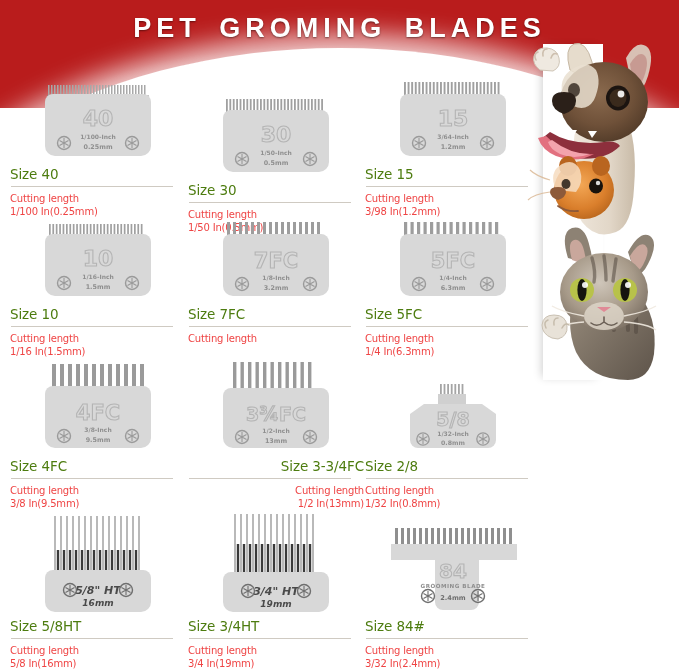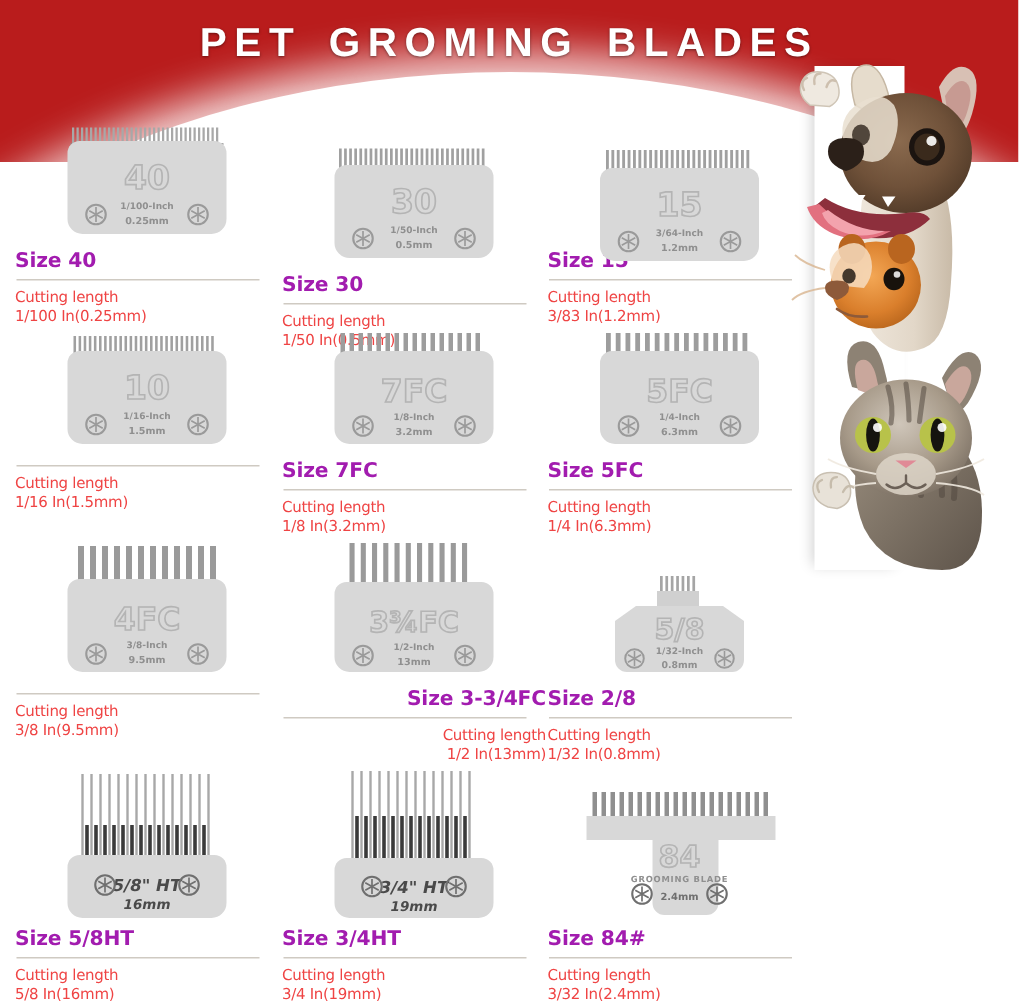--- a/index.html
+++ b/index.html
@@ -41,21 +41,21 @@
 
   
   #grid{
     position:absolute;left:0;top:70px;width:554px;height:601px;
   }
   .cell{position:absolute;width:176px;}
   .blade-stage{
     height:84px;position:relative;
   }
   .label{
-    font-size:13.5px;font-weight:bold;color:#a21caf;
+    font-size:13.5px;font-weight:normal;color:#4d7c0f;
     font-family:"DejaVu Sans","Liberation Sans",sans-serif;
     letter-spacing:-0.1px;
     white-space:nowrap;
   }
   .rule{
     width:162px;height:1px;background:#cfcac2;margin:4px 0 5px 1px;
   }
   .desc{
     font-size:10px;color:#ef4444;line-height:1.30;
     font-family:"DejaVu Sans","Liberation Sans",sans-serif;
@@ -306,21 +306,21 @@
       </div>
     </div>
     <div class="label">Size 30</div>
     <div class="rule"></div>
     <div class="desc">Cutting length</div>
     <div class="desc">1/50 In(0.5mm)</div>
   </div>
 
   <div class="cell" style="left:365px;top:12px;">
     <div class="blade-stage">
-      <div class="blade" style="top:18px;text-align:right;">
+      <div class="blade" style="top:0;text-align:right;">
         <svg width="118" height="82" viewBox="0 0 118 82">
           <g fill="#a0a0a0">
             <rect x="10" y="0" width="1.9" height="15"></rect>
               <rect x="13.6" y="0" width="1.9" height="15"></rect>
             <rect x="17.2" y="0" width="1.9" height="15"></rect>
               <rect x="20.8" y="0" width="1.9" height="15"></rect>
             <rect x="24.4" y="0" width="1.9" height="15"></rect>
               <rect x="28" y="0" width="1.9" height="15"></rect>
             <rect x="31.6" y="0" width="1.9" height="15"></rect>
               <rect x="35.2" y="0" width="1.9" height="15"></rect>
@@ -351,21 +351,21 @@
           <circle cx="25" cy="61" r="6.5" fill="none" stroke="#9a9a9a" stroke-width="1.4"></circle>
           <circle cx="93" cy="61" r="6.5" fill="none" stroke="#9a9a9a" stroke-width="1.4"></circle>
           <path d="M25 56 v10 M20.5 58.5 l9 5 M20.5 63.5 l9 -5" stroke="#9a9a9a" stroke-width="1.1"></path>
           <path d="M93 56 v10 M88.5 58.5 l9 5 M88.5 63.5 l9 -5" stroke="#9a9a9a" stroke-width="1.1"></path>
         </svg>
       </div>
     </div>
     <div class="label">Size 15</div>
     <div class="rule"></div>
     <div class="desc">Cutting length</div>
-    <div class="desc">3/83 In(1.2mm)</div>
+    <div class="desc">3/98 In(1.2mm)</div>
   </div>
 
   <div class="cell" style="left:10px;top:152px;">
     <div class="blade-stage">
       <div class="blade" style="top:0;">
         <svg width="118" height="82" viewBox="0 0 118 82">
           <g fill="#a0a0a0">
             <rect x="10" y="2" width="1.7" height="13"></rect>
               <rect x="13.4" y="2" width="1.7" height="13"></rect>
             <rect x="16.8" y="2" width="1.7" height="13"></rect>
@@ -399,20 +399,21 @@
           <text x="59" y="44" text-anchor="middle" font-size="22" font-weight="bold" fill="none" stroke="#b4b4b4" stroke-width="1.1" font-family="'DejaVu Sans',sans-serif">10</text>
           <text x="59" y="57" text-anchor="middle" font-size="6" font-weight="bold" fill="#8f8f8f" font-family="'DejaVu Sans',sans-serif">1/16-Inch</text>
           <text x="59" y="67" text-anchor="middle" font-size="6.4" font-weight="bold" fill="#8f8f8f" font-family="'DejaVu Sans',sans-serif">1.5mm</text>
           <circle cx="25" cy="61" r="6.5" fill="none" stroke="#9a9a9a" stroke-width="1.4"></circle>
           <circle cx="93" cy="61" r="6.5" fill="none" stroke="#9a9a9a" stroke-width="1.4"></circle>
           <path d="M25 56 v10 M20.5 58.5 l9 5 M20.5 63.5 l9 -5" stroke="#9a9a9a" stroke-width="1.1"></path>
           <path d="M93 56 v10 M88.5 58.5 l9 5 M88.5 63.5 l9 -5" stroke="#9a9a9a" stroke-width="1.1"></path>
         </svg>
       </div>
     </div>
+    <div class="label">Size 10</div>
     <div class="rule"></div>
     <div class="desc">Cutting length</div>
     <div class="desc">1/16 In(1.5mm)</div>
   </div>
 
   <div class="cell" style="left:188px;top:152px;">
     <div class="blade-stage">
       <div class="blade" style="top:0;">
         <svg width="118" height="82" viewBox="0 0 118 82">
           <g fill="#9d9d9d">
@@ -440,21 +441,20 @@
           <circle cx="25" cy="62" r="6.5" fill="none" stroke="#9a9a9a" stroke-width="1.4"></circle>
           <circle cx="93" cy="62" r="6.5" fill="none" stroke="#9a9a9a" stroke-width="1.4"></circle>
           <path d="M25 57 v10 M20.5 59.5 l9 5 M20.5 64.5 l9 -5" stroke="#9a9a9a" stroke-width="1.1"></path>
           <path d="M93 57 v10 M88.5 59.5 l9 5 M88.5 64.5 l9 -5" stroke="#9a9a9a" stroke-width="1.1"></path>
         </svg>
       </div>
     </div>
     <div class="label">Size 7FC</div>
     <div class="rule"></div>
     <div class="desc">Cutting length</div>
-    <div class="desc">1/8 In(3.2mm)</div>
   </div>
 
   <div class="cell" style="left:365px;top:152px;">
     <div class="blade-stage">
       <div class="blade" style="top:0;">
         <svg width="118" height="82" viewBox="0 0 118 82">
           <g fill="#9d9d9d">
             <rect x="10" y="0" width="3.2" height="16"></rect>
               <rect x="16.5" y="0" width="3.2" height="16"></rect>
             <rect x="23" y="0" width="3.2" height="16"></rect>
@@ -510,20 +510,21 @@
           <text x="59" y="58" text-anchor="middle" font-size="21" font-weight="bold" fill="none" stroke="#b4b4b4" stroke-width="1.1" font-family="'DejaVu Sans',sans-serif">4FC</text>
           <text x="59" y="70" text-anchor="middle" font-size="6" font-weight="bold" fill="#8f8f8f" font-family="'DejaVu Sans',sans-serif">3/8-Inch</text>
           <text x="59" y="80" text-anchor="middle" font-size="6.4" font-weight="bold" fill="#8f8f8f" font-family="'DejaVu Sans',sans-serif">9.5mm</text>
           <circle cx="25" cy="74" r="6.5" fill="none" stroke="#9a9a9a" stroke-width="1.4"></circle>
           <circle cx="93" cy="74" r="6.5" fill="none" stroke="#9a9a9a" stroke-width="1.4"></circle>
           <path d="M25 69 v10 M20.5 71.5 l9 5 M20.5 76.5 l9 -5" stroke="#9a9a9a" stroke-width="1.1"></path>
           <path d="M93 69 v10 M88.5 71.5 l9 5 M88.5 76.5 l9 -5" stroke="#9a9a9a" stroke-width="1.1"></path>
         </svg>
       </div>
     </div>
+    <div class="label">Size 4FC</div>
     <div class="rule"></div>
     <div class="desc">Cutting length</div>
     <div class="desc">3/8 In(9.5mm)</div>
   </div>
 
   <div class="cell" style="left:188px;top:292px;text-align:right;">
     <div class="blade-stage" style="height:96px;">
       <div class="blade" style="top:0;">
         <svg width="118" height="96" viewBox="0 0 118 96">
           <g fill="#9a9a9a">

